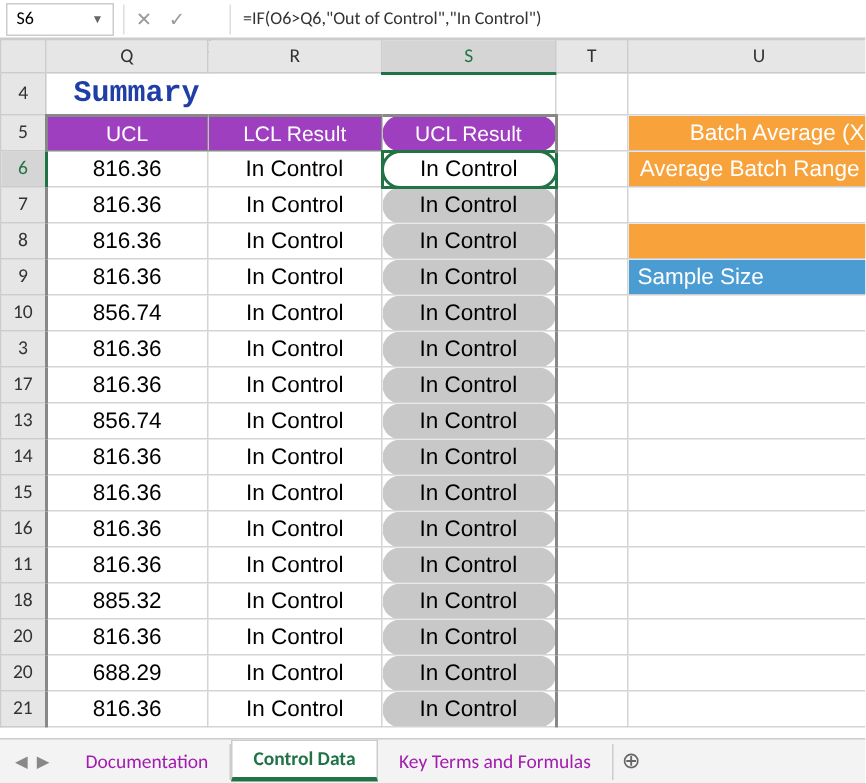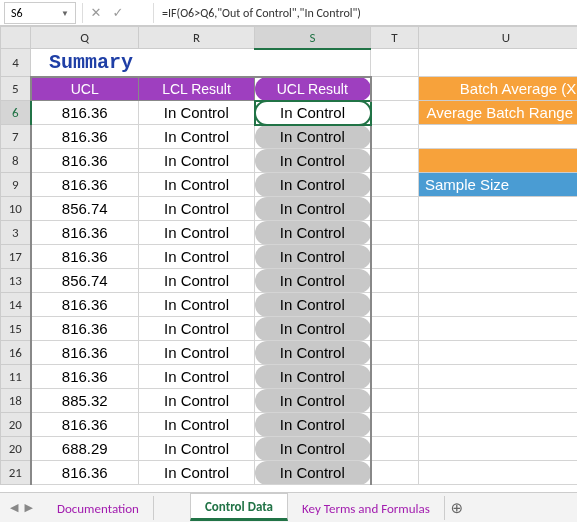--- a/index.html
+++ b/index.html
@@ -169,21 +169,20 @@
       cursor:pointer;
     }
     .sheet-tab.active{
       background:#fff;
       border-top:1px solid #ccc;
       border-left:1px solid #ccc;
       border-bottom:3px solid #217346;
       color:#217346;
       font-weight:bold;
       margin-top:-1px;
-      margin-left:36px;
     }
     .tab-add {
       width:24px;text-align:center;color:#666;font-size:15px;
     }
   </style>
 </head>
 <body>
 
 <div class="formula-bar">
   <div class="name-box">

